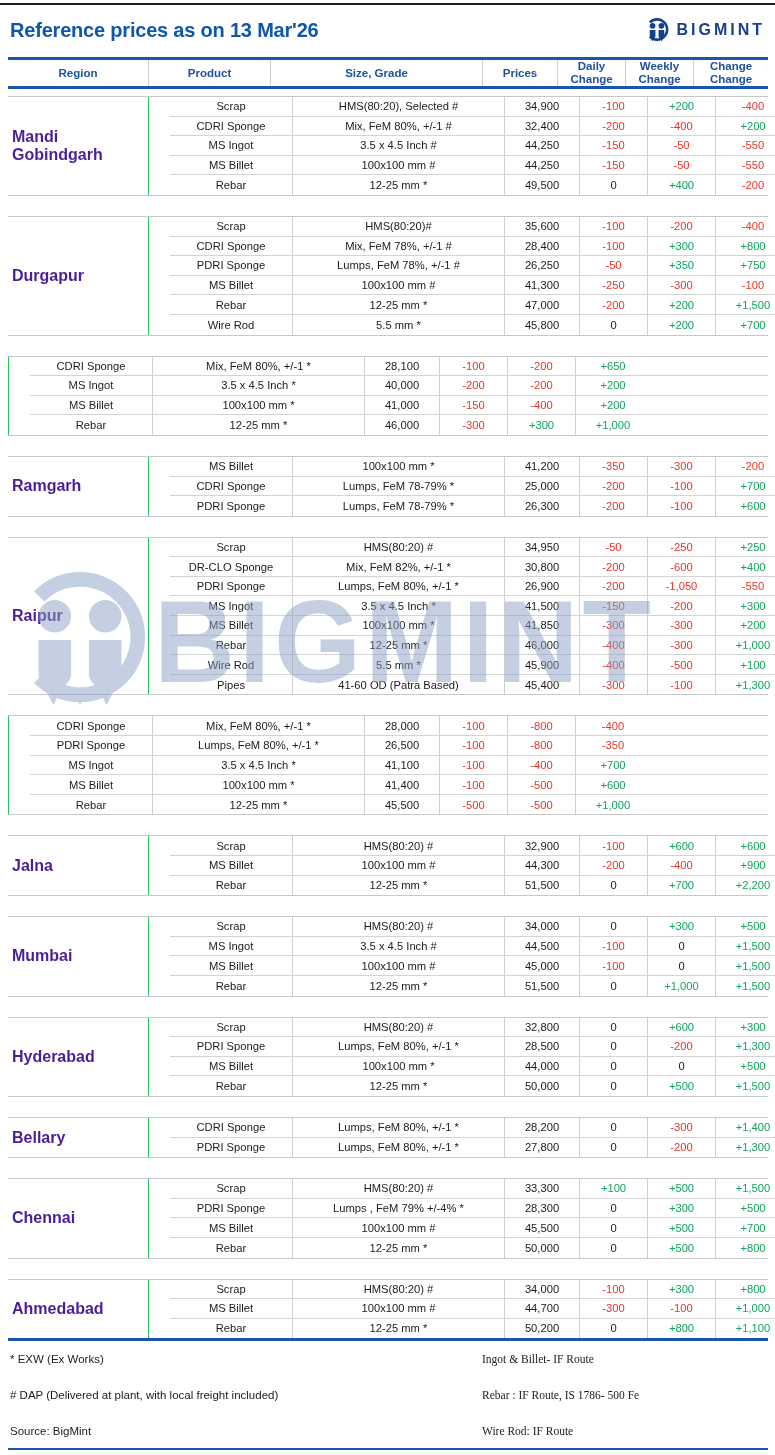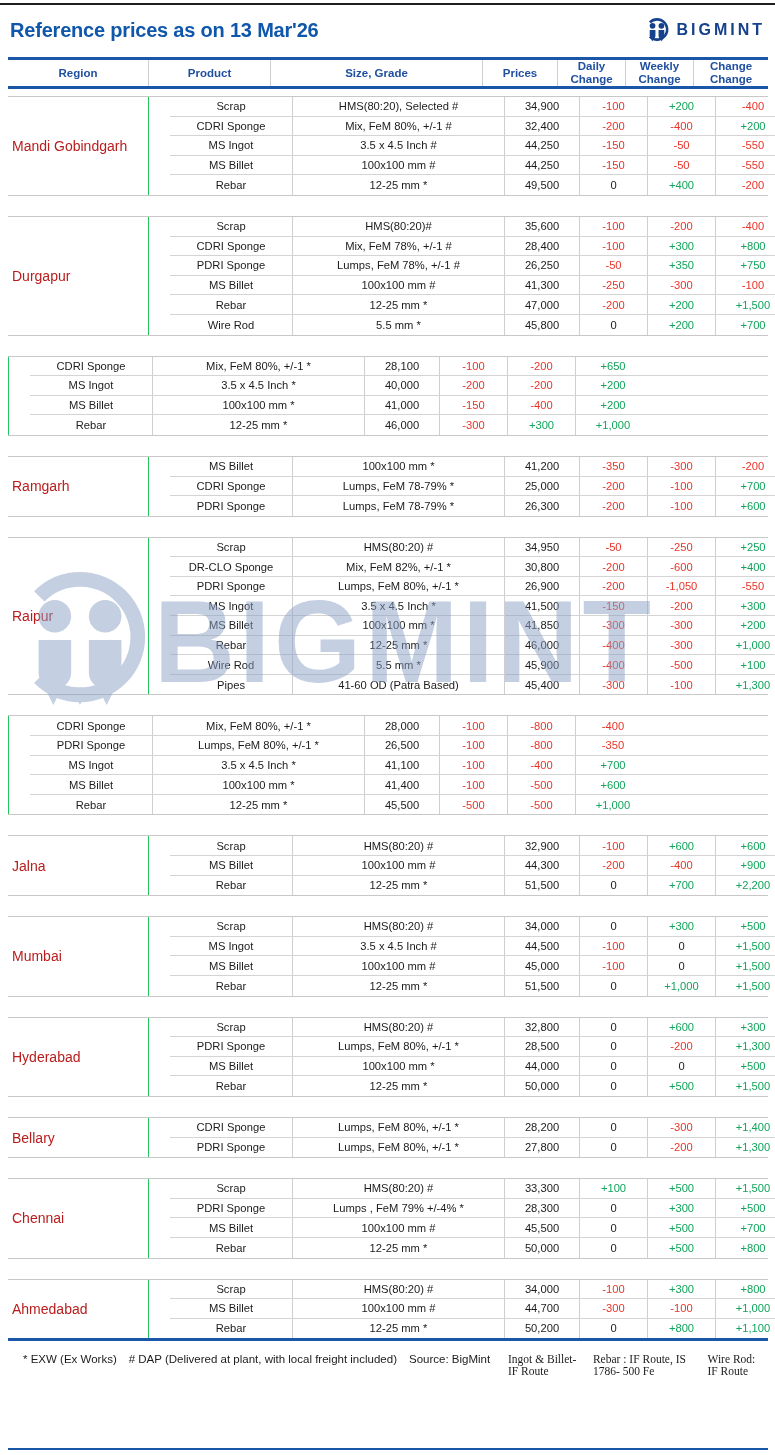--- a/index.html
+++ b/index.html
@@ -30,39 +30,39 @@
     color:#2050a0; font-weight:bold; font-size:11.5px; line-height:13px;
     border-left:1px solid #cfcfcf;
   }
   .head-cell:first-child { border-left:none; }
 
   .section { display:flex; border-top:1px solid #c8c8c8; border-bottom:1px solid #c8c8c8; margin-top:20px; }
   .section:first-child { margin-top:7px; }
   .section.last { border-bottom:3px solid #1a57a8; }
   .region-cell {
     width:140px; flex:0 0 140px; display:flex; align-items:center;
-    padding-left:4px; font-weight:normal; font-size:14px; color:#b91c1c;
+    padding-left:4px; font-weight:bold; font-size:16px; color:#4c1d95;
   }
   .rows { flex:1; border-left:1px solid #22c55e;padding-left:21px; }
   .row {
     display:grid; grid-template-columns:122px 212px 75px 68px 68px 75px;
     height:19.6px; border-bottom:1px solid #d4d4d4; font-size:11.2px;
   }
   .row:last-child { border-bottom:none; }
   .cell {
     display:flex; align-items:center; justify-content:center;
     border-left:1px solid #cfcfcf; white-space:nowrap; overflow:hidden;
   }
   .cell:first-child { border-left:none; }
   .pos { color:#12a45c; }
   .neg { color:#e8352a; }
   .zero { color:#1b1b1b; }
 
   .footer { display:flex; margin:12px 8px 0 8px; font-size:11.5px; }
-  .footer-col { display:flex; flex-direction:row; gap:12px;margin-left:13px; }
+  .footer-col { display:flex; flex-direction:column; gap:24px; }
   .footer-col.left { width:474px; padding-left:2px; }
   .footer-col.right { flex:1;font-family:Liberation Serif, serif; }
   .bottom-rule { position:absolute; left:8px; right:7px; bottom:5px; height:2px; background:#1a57a8; }
 
   .watermark {
     position:absolute; left:6px; top:562px; width:766px; height:160px;
     display:flex; align-items:center; z-index:6; pointer-events:none; opacity:0.5;
   }
   .watermark-text {
     font-size:112px; font-weight:bold; color:#8aa0c4; letter-spacing:4px;

